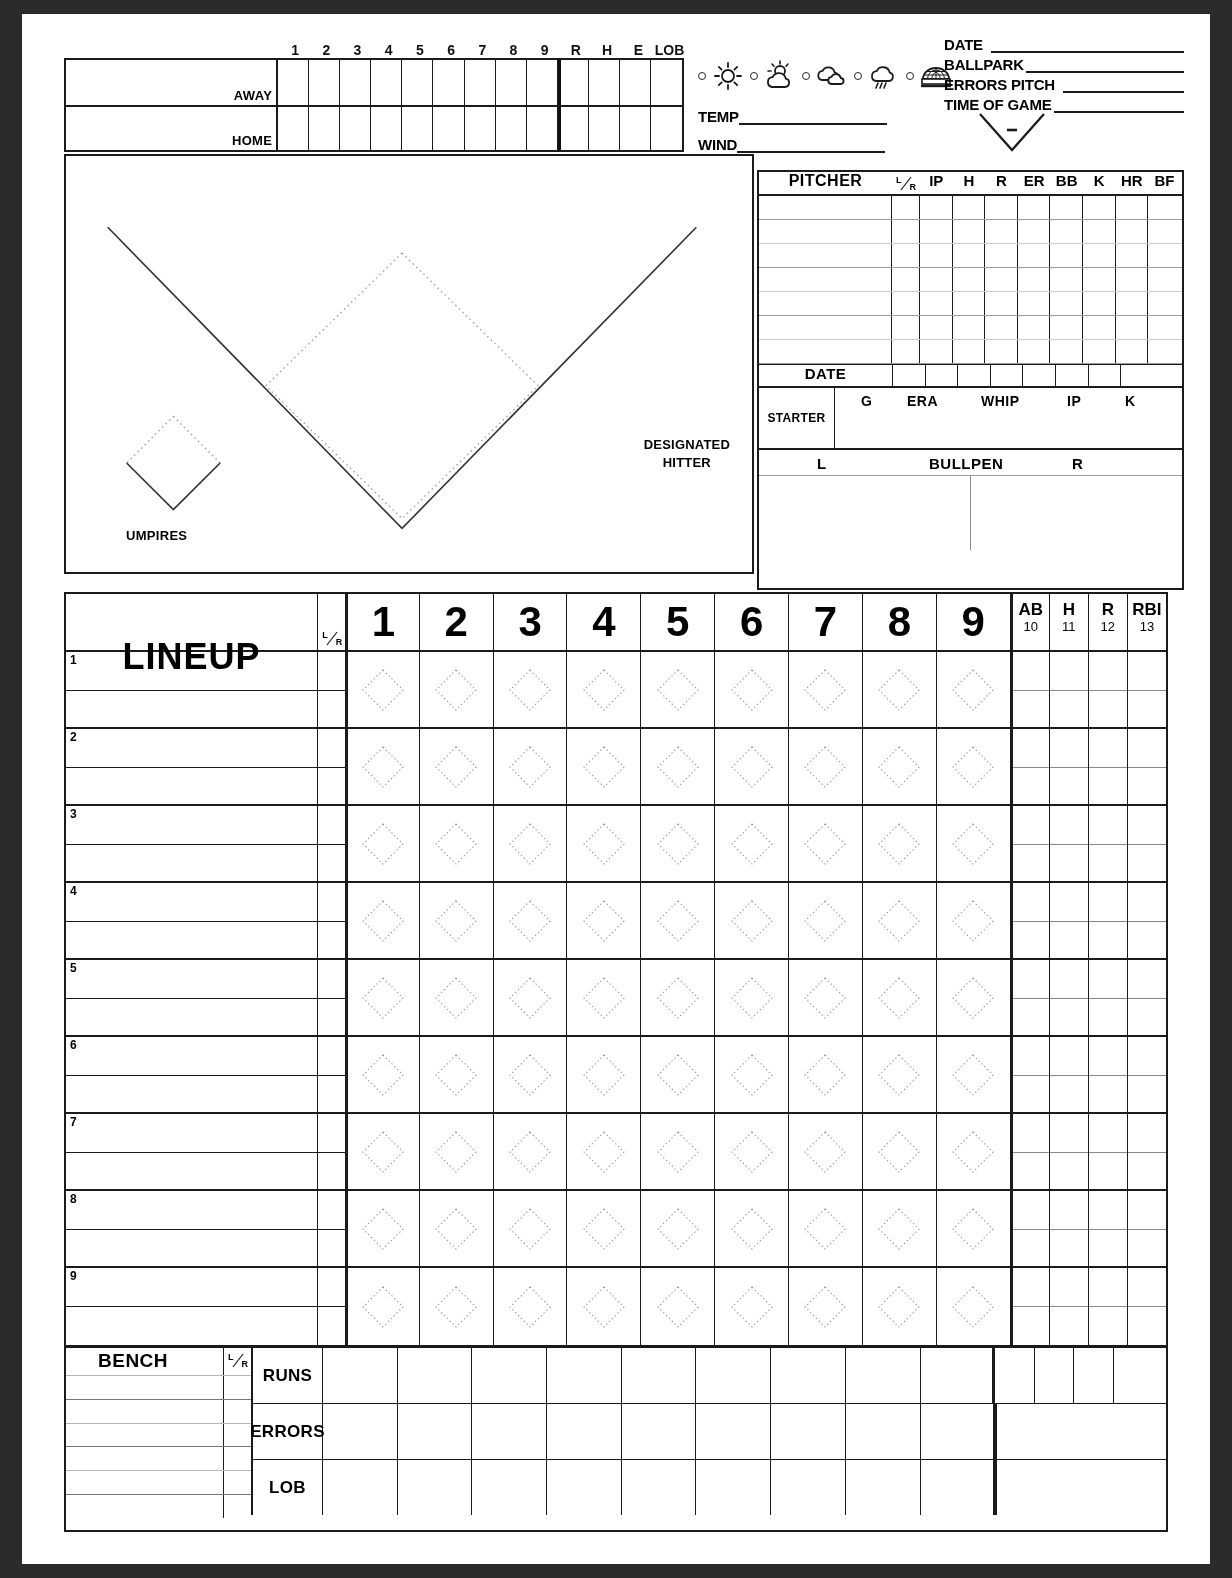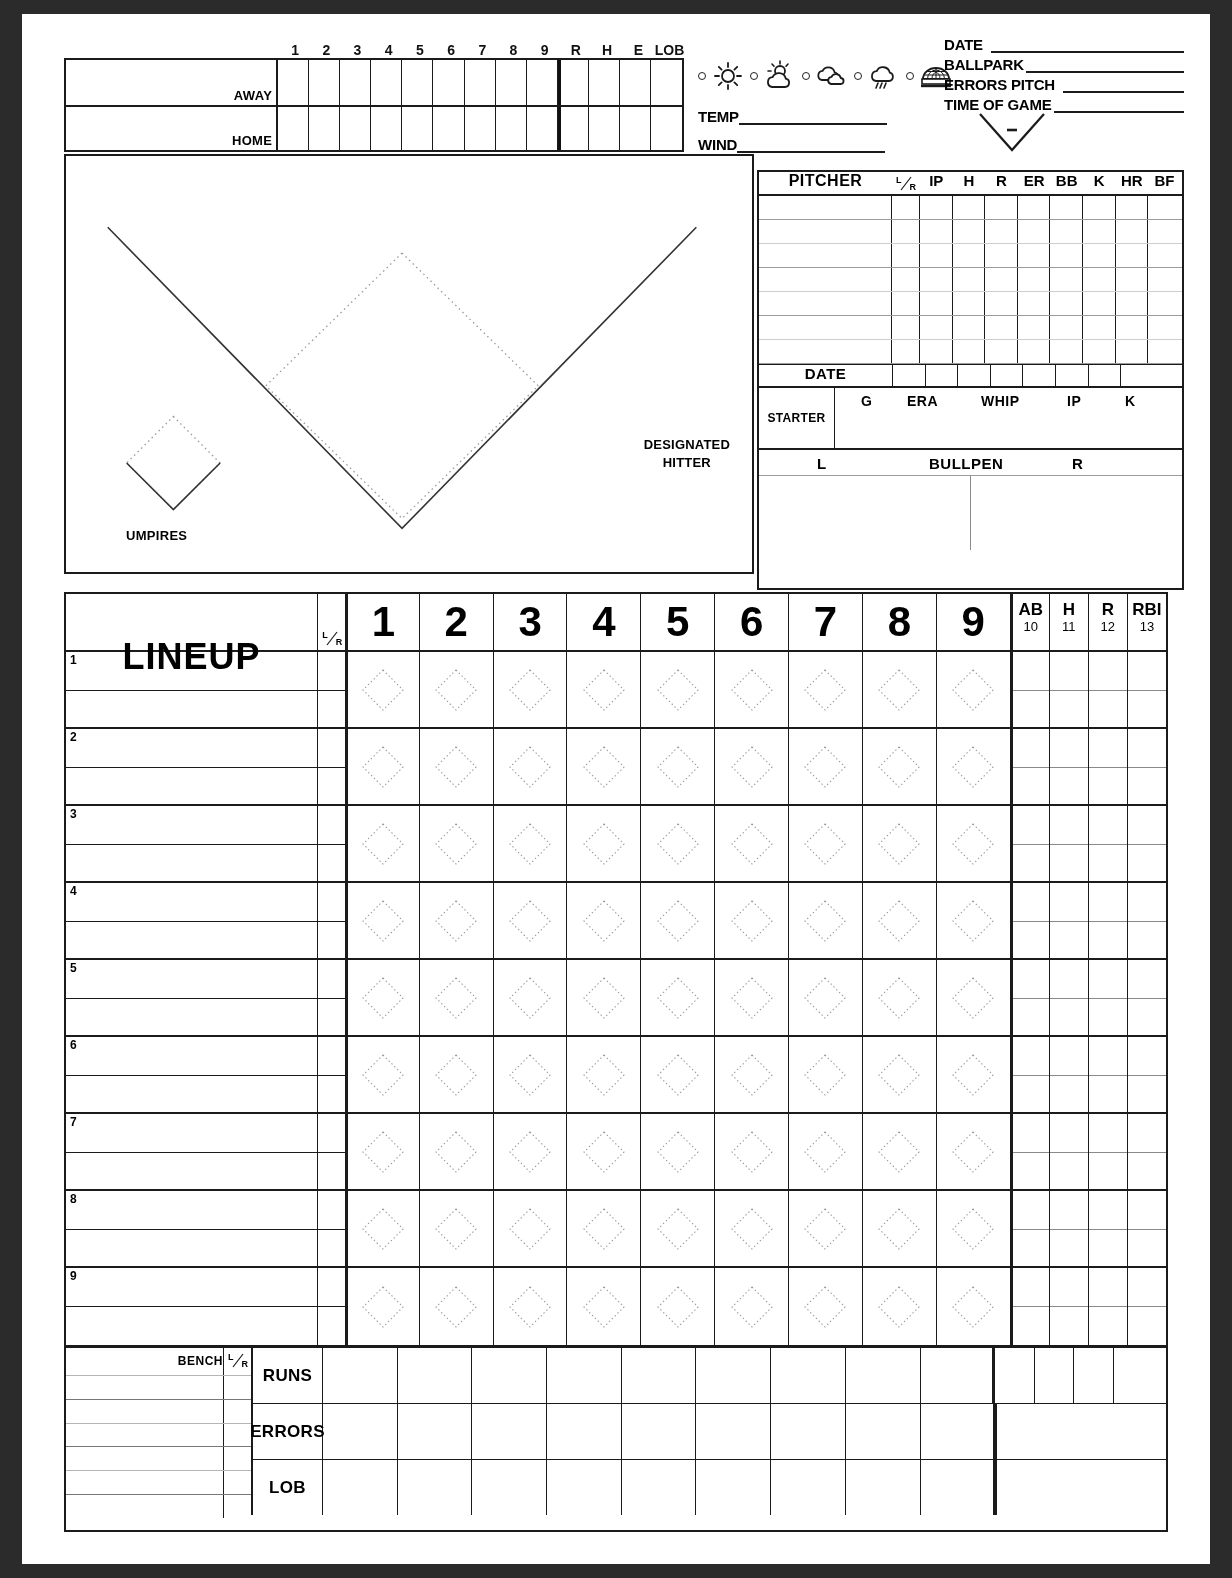--- a/index.html
+++ b/index.html
@@ -163,21 +163,21 @@
   .stat-cell { width: 39.5px; border-left: 1.6px solid #1b1b1b; position: relative; }
   .stat-cell.first { border-left: 3.5px solid #1b1b1b; }
   .stat-cell .sep { position: absolute; left: 0; right: 0; top: 38px; border-top: 1px solid #8a8a8a; }
 
   
   #card-bottom { display: flex; border-top: 3.5px solid #1b1b1b; height: 170px; }
   #bench { width: 185px; }
   #bench .bh {
     height: 27px; position: relative; display: flex;
   }
-  #bench .bh .t { flex: 1; text-align: right; font-size: 12px; font-weight: bold; letter-spacing: .5px; line-height: 26px; }
+  #bench .bh .t { flex: 1; text-align: left; font-size: 19px; font-weight: bold; letter-spacing: .5px; line-height: 26px; padding-left: 32px; }
   #bench .bh .lrb { width: 28px; border-left: 1.6px solid #1b1b1b; position: relative; }
   #bench .bh .lrb .lr-frac { position: absolute; left: 3px; top: 4px; }
   #bench .brow { height: 23.8px; display: flex; border-top: 1px solid #777; }
   #bench .brow:nth-child(odd) { border-top-color: #b5b5b5; }
   #bench .brow .n { flex: 1; }
   #bench .brow .lrb { width: 28px; border-left: 1.6px solid #1b1b1b; }
 
   #totals { flex: 1; display: flex; flex-direction: column; border-left: 2.5px solid #1b1b1b; }
   .trow { display: flex; flex: 1; border-bottom: 1.6px solid #1b1b1b; }
   .trow:last-child { border-bottom: none; }

